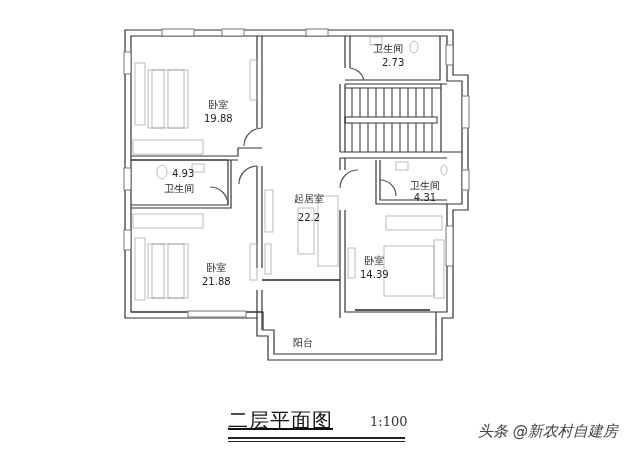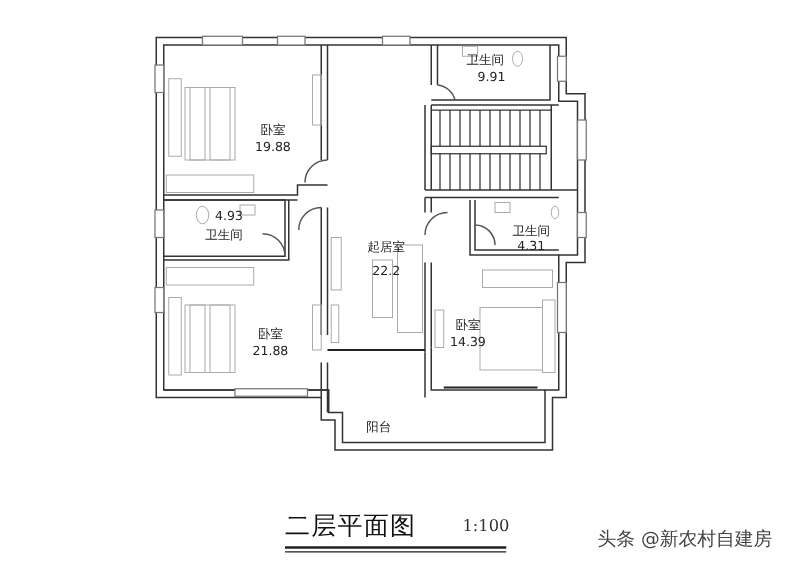--- a/index.html
+++ b/index.html
@@ -1,24 +1,24 @@
 <!DOCTYPE html>
 <html><head>
 <meta charset="utf-8">
 <style>
   html, body { margin: 0; padding: 0; background: #ffffff; }
   body { width: 640px; height: 453px; position: relative; overflow: hidden; font-family: "DejaVu Sans", sans-serif; }
   svg { position: absolute; left: 0; top: 0; }
   .lbl { position: absolute; color: #222; font-size: 10px; line-height: 11px; text-align: center; white-space: nowrap; }
   .title-wrap { position: absolute; left: 228px; top: 407px; }
-  .title { font-size: 20px; color: #111; letter-spacing: 1px; font-family: "DejaVu Sans", sans-serif; }
+  .title { font-size: 20px; color: #111; letter-spacing: 1px; font-family: "DejaVu Sans", sans-serif; text-decoration: underline; }
   .scale { position: absolute; left: 142px; top: 7px; font-size: 13px; color: #333; font-family: "DejaVu Serif", serif; }
   .underline1 { position: absolute; left: 0; top: 30px; width: 177px; height: 2px; background: #222; }
   .underline2 { position: absolute; left: 0; top: 34px; width: 177px; height: 1px; background: #222; }
-  .watermark { position: absolute; left: 478px; top: 422px; font-size: 15px; color: #444; }
+  .watermark { position: absolute; left: 478px; top: 422px; font-size: 15px; color: #444; font-style: italic; }
 </style>
 </head>
 <body>
 
 <svg width="640" height="453" viewBox="0 0 640 453">
   <g fill="none" stroke="#333" stroke-width="1.2">
 
     <path d="M125 30 H453 V75 H468 V210 H453 V318 H442 V360 H268 V336 H257 V318 H125 Z"></path>
     <path d="M131 36 H447 V81 H462 V204 H447 V312 H436 V354 H274 V330 H263 V312 H131 Z"></path>
 
@@ -149,21 +149,21 @@
     <rect x="348" y="248" width="7" height="30"></rect>
   </g>
 </svg>
 
 <div class="lbl" style="left:204px;top:99px;">
   <div>卧室</div>
   <div style="margin-top:3px">19.88</div>
 </div>
 <div class="lbl" style="left:372px;top:43px;">
   <div>卫生间</div>
-  <div style="margin-top:3px;margin-left:10px">9.91</div>
+  <div style="margin-top:3px;margin-left:10px">2.73</div>
 </div>
 <div class="lbl" style="left:164px;top:168px;text-align:center;">
   <div style="margin-left:8px">4.93</div>
   <div style="margin-top:4px">卫生间</div>
 </div>
 <div class="lbl" style="left:294px;top:193px;">
   <div>起居室</div>
   <div style="margin-top:8px">22.2</div>
 </div>
 <div class="lbl" style="left:410px;top:180px;">

